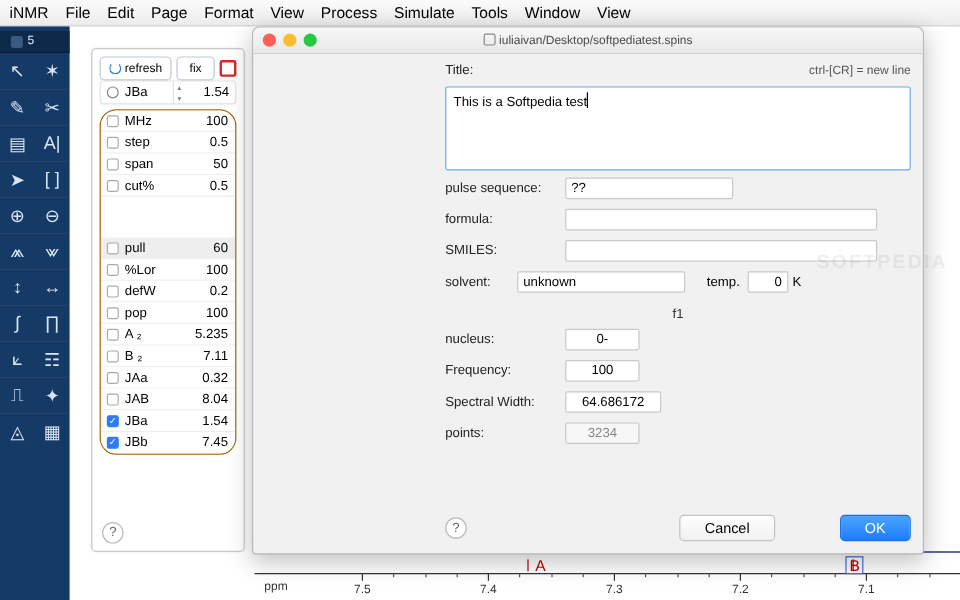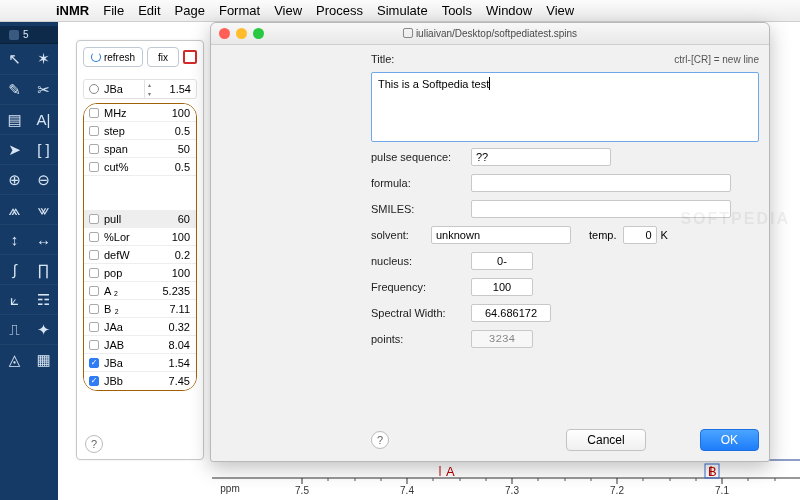--- a/index.html
+++ b/index.html
@@ -1,33 +1,33 @@
 <!DOCTYPE html>
 <html><head>
 <meta charset="utf-8">
 <style>
   * { box-sizing: border-box; margin: 0; padding: 0; font-family: -apple-system, "Helvetica Neue", Arial, sans-serif; }
   body { width: 800px; height: 500px; overflow: hidden; background: #fff; position: relative; }
 
   
   .menubar { height: 22px; background: linear-gradient(#fbfbfb,#ececec); display: flex; align-items: center; padding: 0 8px; font-size: 13px; border-bottom: 1px solid #cfcfcf; }
-  .menubar .app { font-weight: 700; margin-right: 14px; margin-left: 48px; }
+  .menubar .app { font-weight: 400; margin-right: 14px; }
   .menubar .mitem { margin-right: 14px; }
 
   
   .toolbox { position: absolute; left: 0; top: 22px; width: 58px; bottom: 0; background: #163a66; color: #cfe0f2; display: flex; flex-direction: column; align-items: stretch; padding-top: 4px; }
   .tabstrip { height: 18px; background: #0e2a4a; display:flex; align-items:center; padding-left:6px; font-size:10px; color:#dfe9f5; border-bottom:1px solid #0a2035;}
   .tabstrip .xclose { width:10px;height:10px;background:#3a5a80;border-radius:2px;margin-left:3px;}
   .toolrow { display:flex; justify-content:space-around; align-items:center; height:30px; }
   .tool { width:22px; height:22px; display:flex; align-items:center; justify-content:center; font-size:15px; color:#d8e6f4; cursor:pointer; }
   .toolrow + .toolrow { border-top: 1px solid rgba(255,255,255,.05); }
 
   
   .panel { position:absolute; left:76px; top:40px; width:128px; height:420px; background:#fff; border:1px solid #c8c8c8; border-radius:4px; box-shadow:0 0 3px rgba(0,0,0,.08); padding:6px; font-size:11px; }
-  .panel-top { display:flex; align-items:center; gap:4px; margin-bottom:12px; }
+  .panel-top { display:flex; align-items:center; gap:4px; margin-bottom:0; }
   .refreshbtn { flex:1; height:20px; border:1px solid #bfc9d4; border-radius:4px; display:flex; align-items:center; justify-content:center; gap:3px; font-size:10px; background:#fff;}
   .refreshbtn .ricon{width:10px;height:10px;border:1.5px solid #2576d8;border-radius:50%;border-top-color:transparent;}
   .fixbtn { width:32px; height:20px; border:1px solid #bfc9d4; border-radius:4px; font-size:10px; display:flex; align-items:center; justify-content:center; background:#fff;}
   .stopsq { width:14px; height:14px; background:#fff; border:2px solid #d02a2a; border-radius:2px;}
   .headrow { display:flex; align-items:center; height:20px; border:1px solid #e1e1e1; border-radius:3px; margin-bottom:4px; background:#fff;}
   .headrow .rad { width:10px;height:10px;border:1px solid #888;border-radius:50%;margin:0 5px;}
   .headrow .lab { flex:1; font-size:11px;}
   .headrow .step { width:10px; height:100%; border-left:1px solid #e1e1e1; display:flex; flex-direction:column; }
   .headrow .step span{flex:1;font-size:6px;display:flex;align-items:center;justify-content:center;color:#777;}
   .headrow .val { width:42px; text-align:right; padding-right:5px; font-size:11px; }
@@ -58,21 +58,21 @@
   .lblrow{display:flex;align-items:center;height:20px;margin-bottom:3px;}
   .lbl{width:90px;text-align:left;color:#222;}
   .hint{margin-left:auto;color:#555;font-size:10px;}
   .titlebox{width:100%;height:70px;border:1.5px solid #6fa8e8;border-radius:2px;background:#fff;padding:4px 6px;font-size:11px;resize:none;outline:none;}
   .cursor::after{content:"";display:inline-block;width:1px;height:13px;background:#000;vertical-align:-2px;margin-left:0px;}
   .formrow{display:flex;align-items:center;height:22px;margin-top:4px;}
   .formrow .lbl{width:100px;}
   .formrow .inp{height:18px;border:1px solid #c8c8c8;background:#fff;border-radius:2px;padding:0 4px;font-size:11px;display:flex;align-items:center;}
   .formrow .inp.short{width:62px;} .formrow .inp.med{width:140px;} .formrow .inp.wide{width:260px;}
   .formrow .inp.tiny{width:34px;}
-  .formrow .ro{background:#f7f7f7;color:#888;font-family:Liberation Mono, monospace;}
+  .formrow .ro{background:#f7f7f7;color:#888;}
   .unit{margin-left:4px;}
   .section-title{text-align:center;margin:10px 0 4px;color:#333;}
   .dlg-buttons{position:absolute;right:0;bottom:2px;display:flex;gap:10px;align-items:center;}
   .btn{height:22px;border-radius:4px;padding:0 20px;font-size:12px;border:1px solid #c3c3c3;background:linear-gradient(#fff,#f0f0f0);margin-left:44px;}
   .btn.primary{background:linear-gradient(#4aa4ff,#1e7dfa);color:#fff;border-color:#1e6fe0;}
   .dlg .helpbtn{left:0;bottom:4px;}
 
   .watermark{position:absolute;right:10px;top:210px;font-size:16px;color:rgba(0,0,0,.06);letter-spacing:2px;font-weight:600;pointer-events:none;}
 </style>
 </head>
@@ -314,20 +314,21 @@
       <span class="inp wide"></span>
     </div>
     <div class="formrow">
       <span class="lbl" style="width:60px">solvent:</span>
       <span class="inp med">unknown</span>
       <span style="margin-left:18px">temp.</span>
       <span class="inp tiny" style="margin-left:6px;text-align:right;justify-content:flex-end">0</span>
       <span class="unit">K</span>
     </div>
 
+    <div class="section-title">f1</div>
 
     <div class="formrow">
       <span class="lbl">nucleus:</span>
       <span class="inp short" style="justify-content:center">0-</span>
     </div>
     <div class="formrow">
       <span class="lbl">Frequency:</span>
       <span class="inp short" style="justify-content:center">100</span>
     </div>
     <div class="formrow">

